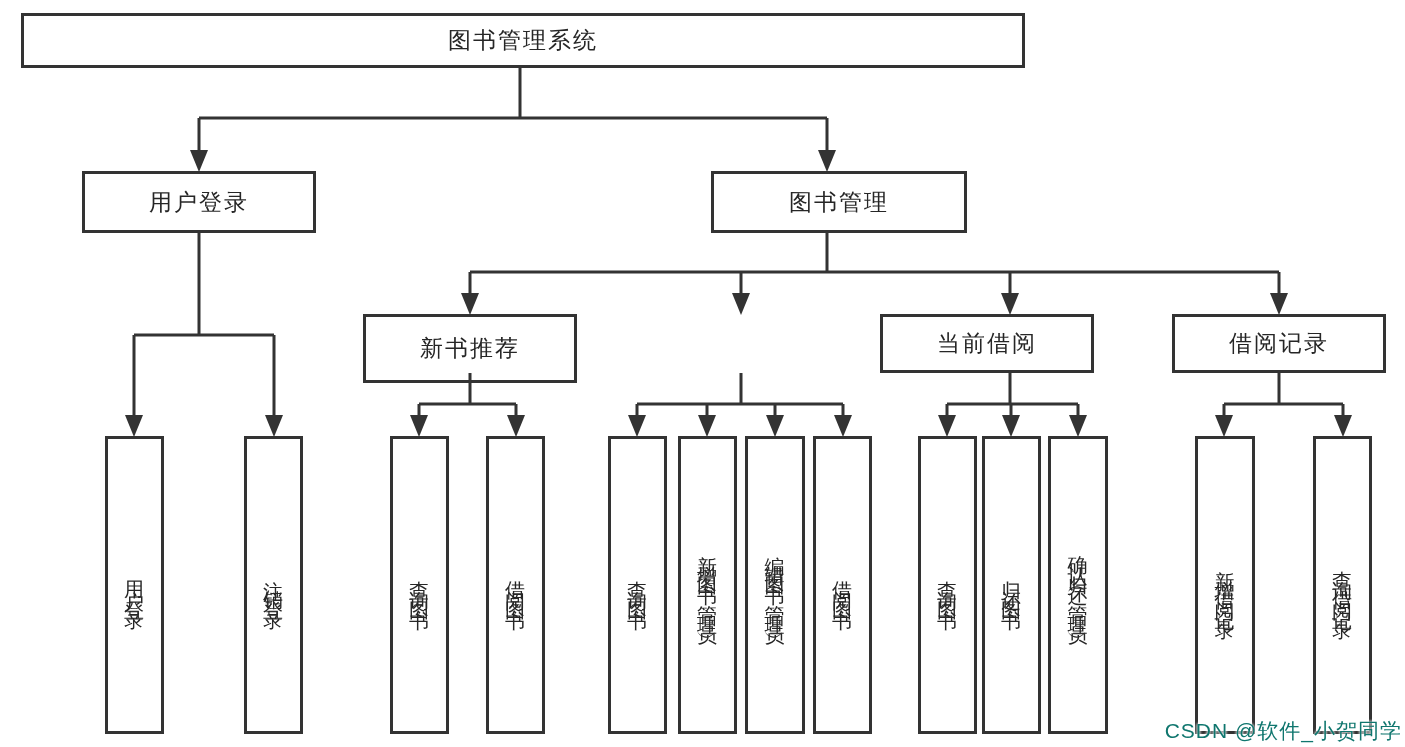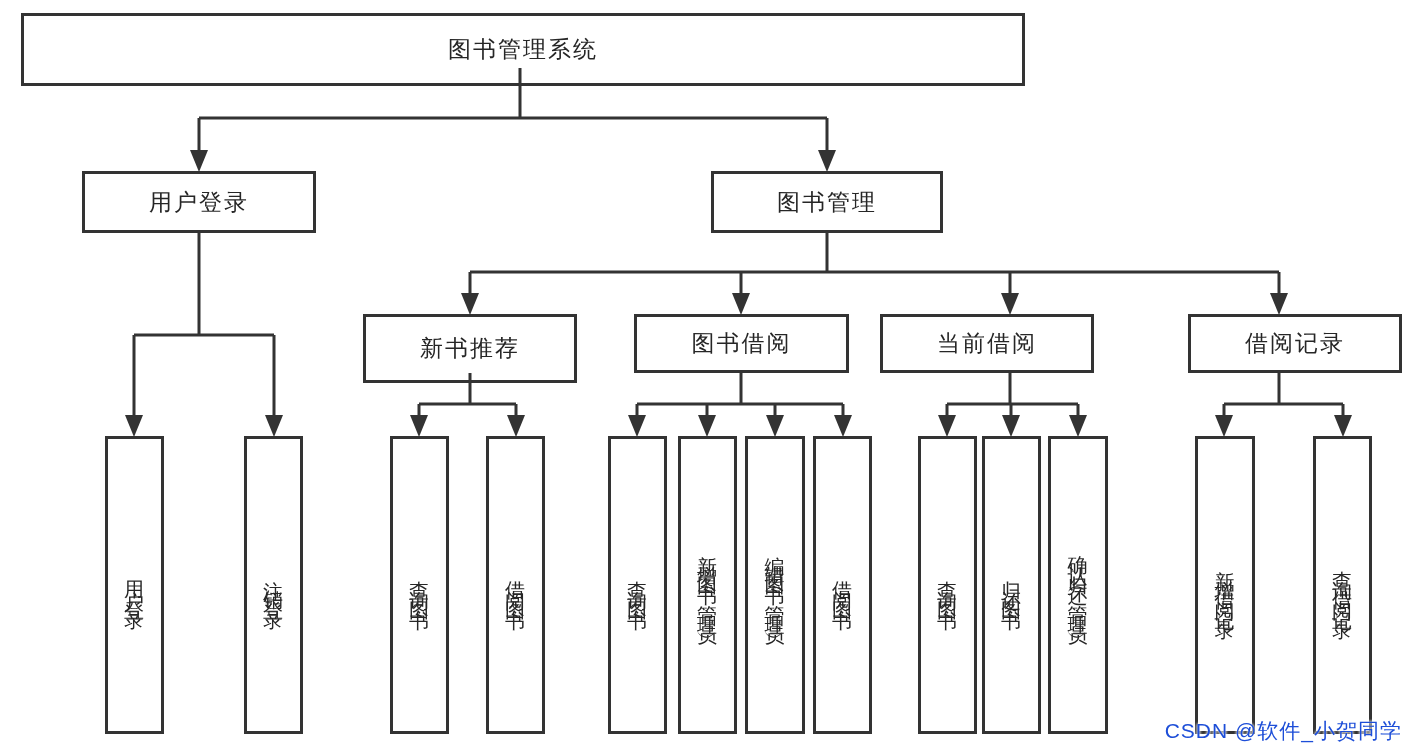--- a/index.html
+++ b/index.html
@@ -34,21 +34,21 @@
     position: absolute;
     left: 0; top: 0;
     z-index: 3;
     pointer-events: none;
   }
   .watermark {
     position: absolute;
     right: 3px;
     bottom: 2px;
     font-size: 21px;
-    color: #1d4ed8;
+    color: #0f766e;
     letter-spacing: 1px;
     z-index: 10;
     text-shadow: 0 0 3px #ffffff, 0 0 3px #ffffff;
     white-space: nowrap;
   }
 </style>
 </head>
 <body>
 
 <div class="canvas">
@@ -79,29 +79,28 @@
       <polygon points="766,415 784,415 775,437"></polygon>
       <polygon points="834,415 852,415 843,437"></polygon>
       <polygon points="938,415 956,415 947,437"></polygon>
       <polygon points="1002,415 1020,415 1011,437"></polygon>
       <polygon points="1069,415 1087,415 1078,437"></polygon>
       <polygon points="1215,415 1233,415 1224,437"></polygon>
       <polygon points="1334,415 1352,415 1343,437"></polygon>
     </g>
   </svg>
 
-  <div class="box h-box" style="left:21px; top:13px; width:1004px; height:73px;">图书管理系统</div>
+  <div class="box h-box" style="left:21px; top:13px; width:1004px; height:55px;">图书管理系统</div>
 
   <div class="box h-box" style="left:82px; top:171px; width:234px; height:62px;">用户登录</div>
-  <div class="box h-box" style="left:711px; top:171px; width:232px; height:62px;">图书管理</div>
+  <div class="box h-box" style="left:711px; top:171px; width:256px; height:62px;">图书管理</div>
 
   <div class="box h-box" style="left:363px; top:314px; width:214px; height:69px;">新书推荐</div>
-  <div class="box h-box" style="left:634px; top:314px; width:215px; height:59px;">图书借阅</div>
   <div class="box h-box" style="left:880px; top:314px; width:214px; height:59px;">当前借阅</div>
-  <div class="box h-box" style="left:1172px; top:314px; width:214px; height:59px;margin-left:16px;">借阅记录</div>
+  <div class="box h-box" style="left:1172px; top:314px; width:214px; height:59px;">借阅记录</div>
 
   <div class="box leaf" style="left:105px; top:436px; width:59px; height:298px;">
     <span class="vtext">用户登录</span>
   </div>
   <div class="box leaf" style="left:244px; top:436px; width:59px; height:298px;">
     <span class="vtext">注销登录</span>
   </div>
 
   <div class="box leaf" style="left:390px; top:436px; width:59px; height:298px;">
     <span class="vtext">查询图书</span>

